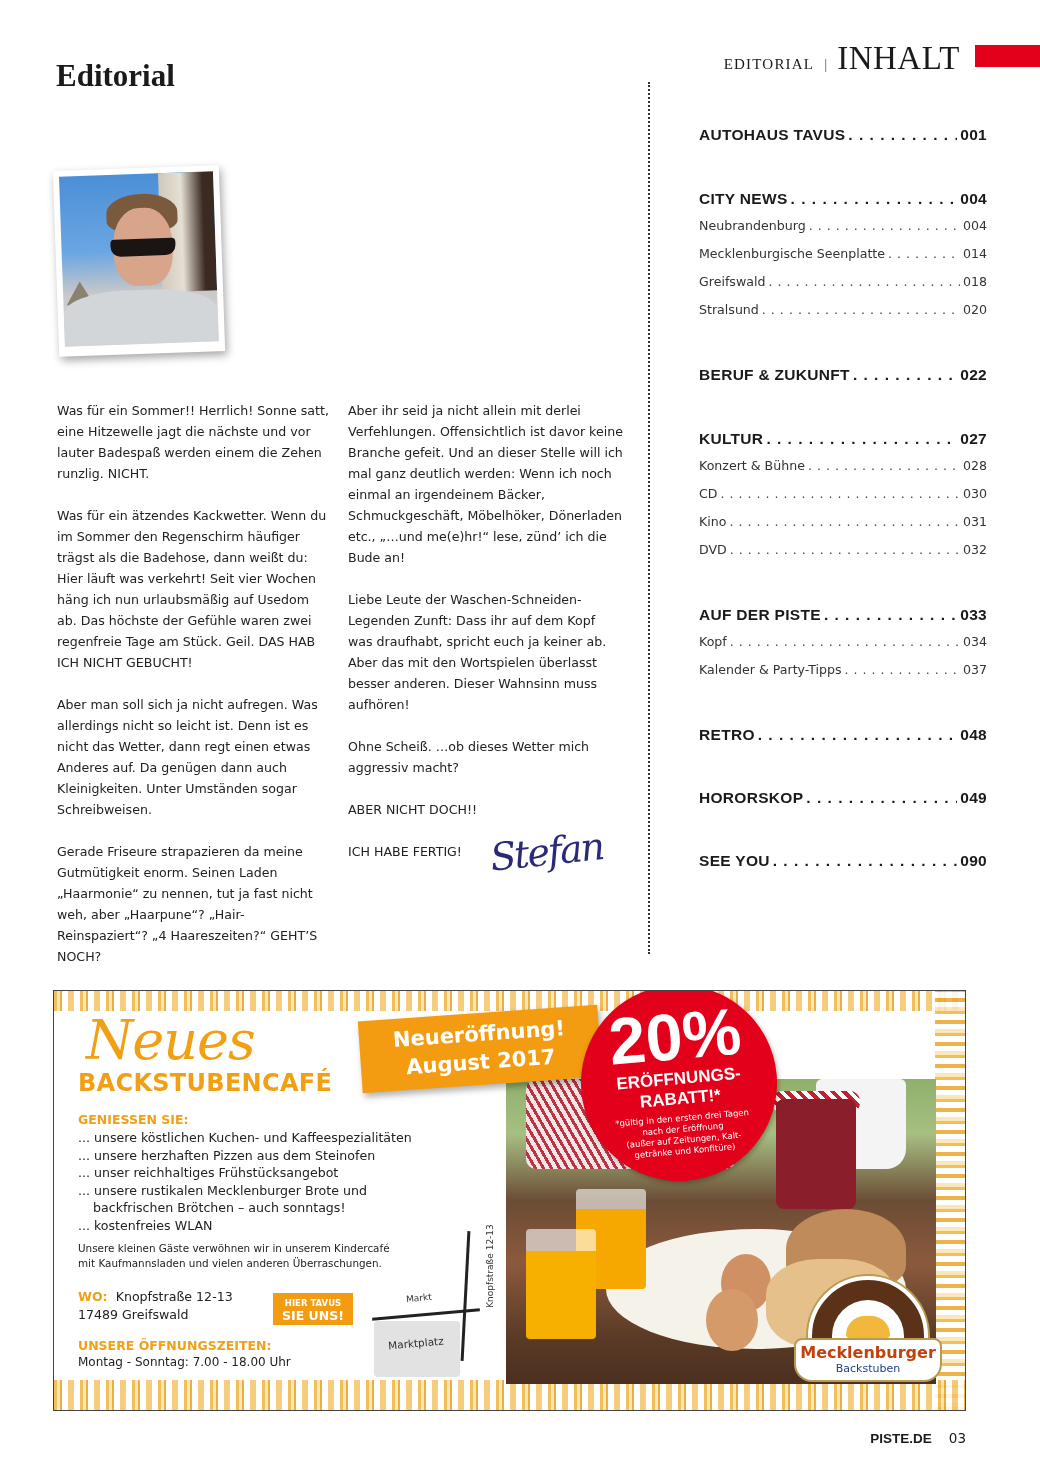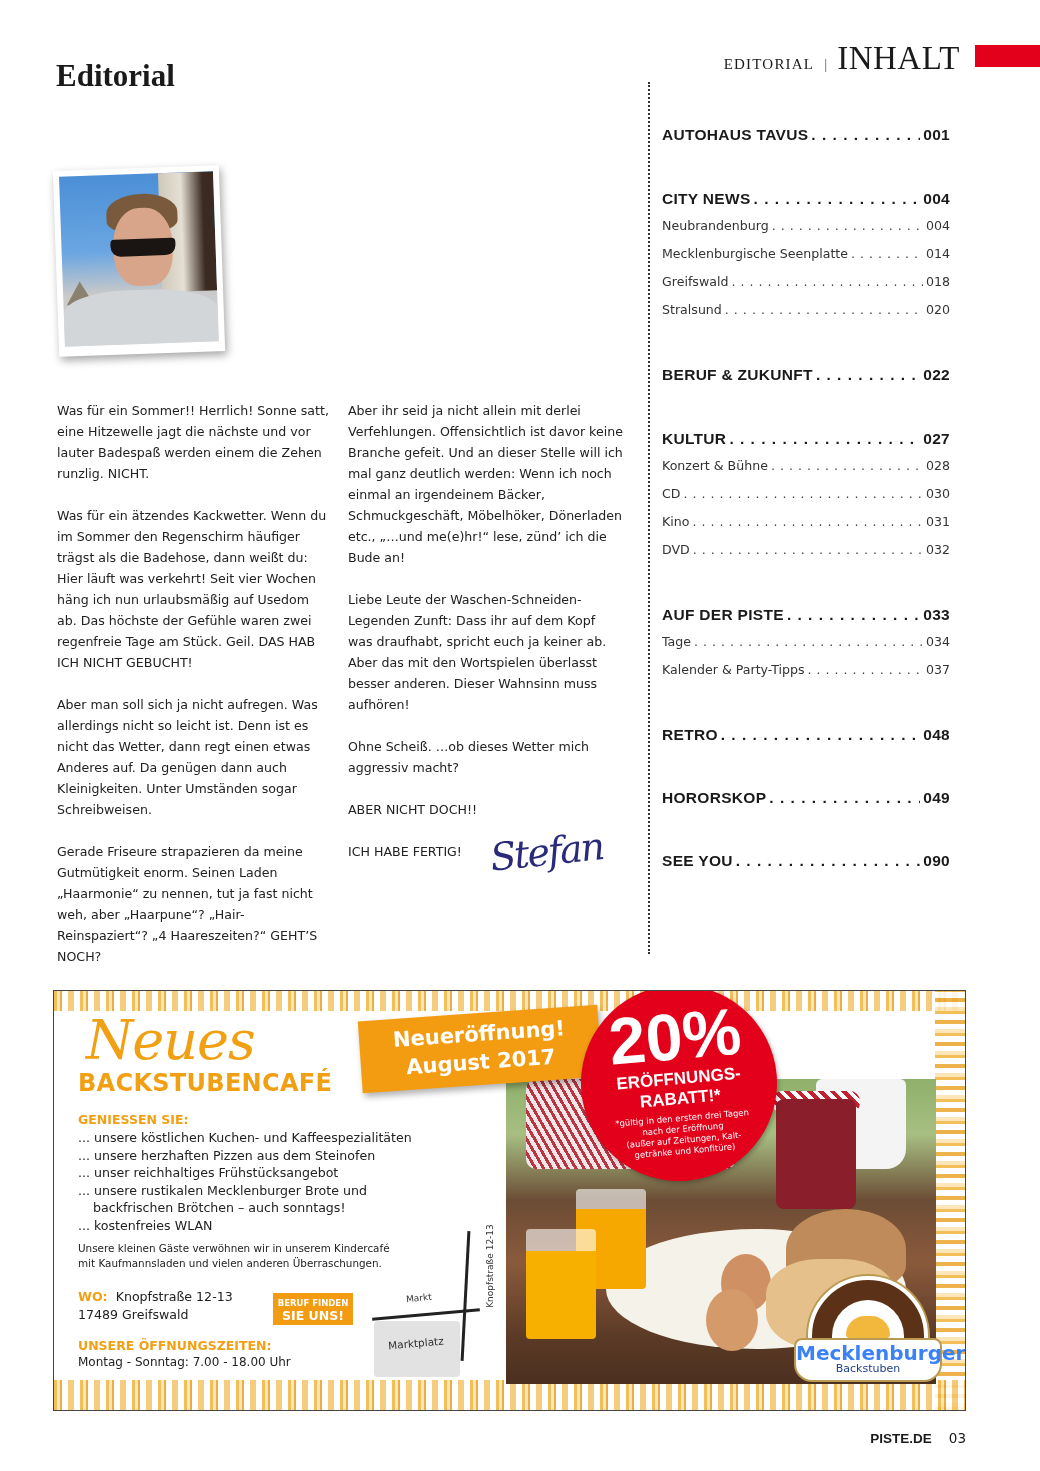--- a/index.html
+++ b/index.html
@@ -24,21 +24,21 @@
   .photo .glasses { position: absolute; left: 32%; top: 38%; width: 42%; height: 10%; background: #1a1412; border-radius: 4px 4px 10px 10px; }
   .photo .shirt { position: absolute; left: 0; bottom: 0; width: 100%; height: 32%; background: #d3d6d8; border-radius: 40% 40% 0 0; }
   .photo .roof { position: absolute; left: 2%; top: 62%; width: 18%; height: 14%; background: #8a8170; clip-path: polygon(50% 0, 100% 100%, 0 100%); }
 
   .col-text { position: absolute; font-size: 12.6px; line-height: 21px; color: #222; }
   .col-text p { margin-bottom: 21px; }
   .col1 { left: 57px; top: 400px; width: 275px; }
   .col2 { left: 348px; top: 400px; width: 275px; }
   .signature { position: absolute; left: 490px; top: 830px; font-family: "DejaVu Serif", serif; font-style: italic; font-size: 38px; color: #2b2a7a; transform: rotate(-6deg); letter-spacing: -2px; }
 
-  .toc { position: absolute; left: 662px; top: 122px; width: 288px; text-align: right; }
+  .toc { position: absolute; left: 699px; top: 122px; width: 288px; text-align: right; }
   .toc-section { margin-bottom: 0; }
   .toc-row { display: flex; align-items: baseline; white-space: nowrap; overflow: hidden; }
   .toc-row .label { flex: 0 0 auto; }
   .toc-row .dots { flex: 1 1 auto; overflow: hidden; white-space: nowrap; margin: 0 3px; }
   .toc-row .dots::after { content: ". . . . . . . . . . . . . . . . . . . . . . . . . . . . . . . . . . . . . . . . . . . . . . . . . . . . . . . . . . . . . . . . . . . ."; }
   .toc-row .num { flex: 0 0 auto; }
   .toc-main { font-family: "Liberation Sans", sans-serif; font-weight: bold; font-size: 15.5px; color: #1a1a1a; height: 26px; line-height: 26px; letter-spacing: 0.3px; }
   .toc-main .dots { letter-spacing: 1px; }
   .toc-sub { font-size: 12.6px; color: #333; height: 28px; line-height: 28px; }
   .toc-sub .dots { color: #444; letter-spacing: 0.5px; }
@@ -88,21 +88,21 @@
   .map-area .platz { position: absolute; left: 4px; top: 90px; width: 86px; height: 56px; background: #e2e2e2; border-radius: 4px; }
   .map-area .lbl-markt { position: absolute; left: 36px; top: 62px; font-size: 9px; color: #333; transform: rotate(-6deg); }
   .map-area .lbl-platz { position: absolute; left: 18px; top: 106px; font-size: 10.5px; color: #333; transform: rotate(-5deg); }
   .map-area .lbl-knopf { position: absolute; left: 78px; top: 30px; font-size: 9px; color: #333; transform: rotate(-90deg); transform-origin: center; white-space: nowrap; }
 
   .brand-logo { position: absolute; left: 740px; top: 285px; width: 148px; height: 110px; }
   .brand-logo .arch { position: absolute; left: 14px; top: 0; width: 120px; height: 72px; border-radius: 60px 60px 0 0; background: #5b3218; border: 4px solid #fff; box-shadow: 0 0 0 2px #b89a52; }
   .brand-logo .arch-inner { position: absolute; left: 38px; top: 24px; width: 72px; height: 50px; border-radius: 36px 36px 0 0; background: #fff; }
   .brand-logo .bread { position: absolute; left: 52px; top: 40px; width: 44px; height: 22px; border-radius: 22px 22px 4px 4px; background: #f2b83e; }
   .brand-logo .plate { position: absolute; left: 0; top: 62px; width: 148px; height: 44px; background: #fff; border: 2px solid #b89a52; border-radius: 8px 8px 18px 18px; text-align: center; }
-  .brand-logo .name { font-family: "DejaVu Sans", sans-serif; font-weight: bold; font-size: 20px; color: #3b82f6; line-height: 18px; margin-top: 4px; }
+  .brand-logo .name { font-family: "DejaVu Sans", sans-serif; font-weight: bold; font-size: 16px; color: #c2410c; line-height: 18px; margin-top: 4px; }
   .brand-logo .sub { font-size: 11px; color: #1d3f8c; line-height: 13px; }
 
   .footer { position: absolute; right: 74px; top: 1430px; font-size: 13.5px; color: #1a1a1a; }
   .footer .brand { font-family: "Liberation Sans", sans-serif; font-weight: bold; }
   .footer .pg { font-weight: normal; margin-left: 17px; }
 </style>
 </head>
 <body>
 
 <h1 class="page-title">Editorial</h1>
@@ -210,21 +210,21 @@
         <span class="num">032</span>
       </div>
   </div>
   <div class="toc-section" style="height:120px">
     <div class="toc-row toc-main">
       <span class="label">AUF DER PISTE</span>
         <span class="dots"></span>
         <span class="num">033</span>
     </div>
     <div class="toc-row toc-sub">
-        <span class="label">Tage</span>
+        <span class="label">Kopf</span>
         <span class="dots"></span>
         <span class="num">034</span>
       </div>
     <div class="toc-row toc-sub">
         <span class="label">Kalender &amp; Party-Tipps</span>
         <span class="dots"></span>
         <span class="num">037</span>
       </div>
   </div>
   <div class="toc-section" style="height:63px">
@@ -301,21 +301,21 @@
   <div class="ad-kinder">
     <div>Unsere kleinen Gäste verwöhnen wir in unserem Kindercafé</div>
     <div>mit Kaufmannsladen und vielen anderen Überraschungen.</div>
   </div>
 
   <div class="ad-wo">
     <div><span class="hl">WO:</span>&nbsp; <span>Knopfstraße 12-13</span></div>
     <div>17489 Greifswald</div>
   </div>
   <div class="ad-hier">
-    <div class="t1">BERUF FINDEN</div>
+    <div class="t1">HIER TAVUS</div>
     <div class="t2">SIE UNS!</div>
   </div>
   <div class="ad-oeff">
     <div class="hl">UNSERE ÖFFNUNGSZEITEN:</div>
     <div>Montag - Sonntag: 7.00 - 18.00 Uhr</div>
   </div>
 
   <div class="map-area">
     <div class="platz"></div>
     <div class="road-h"></div>

